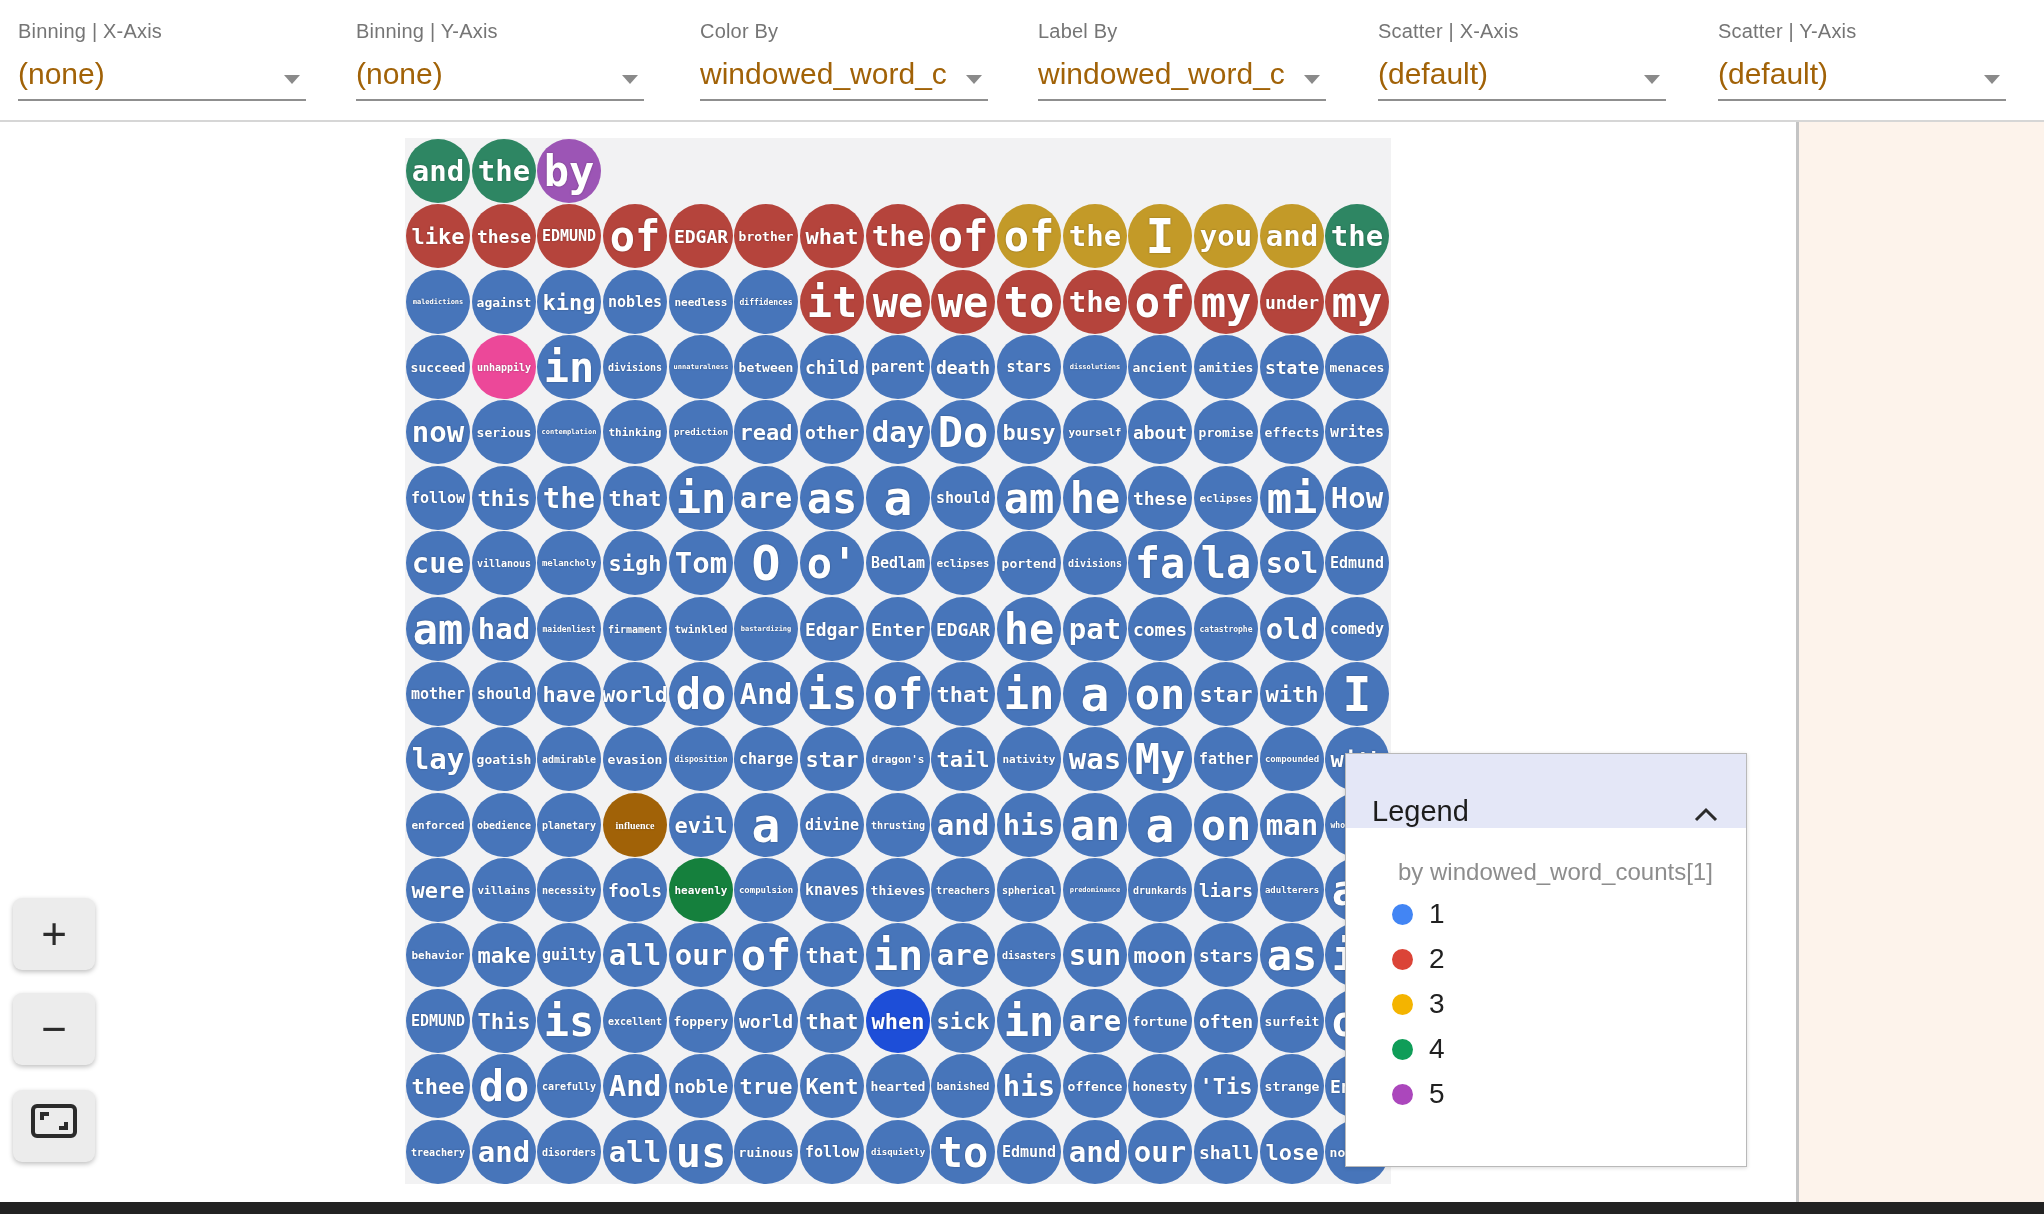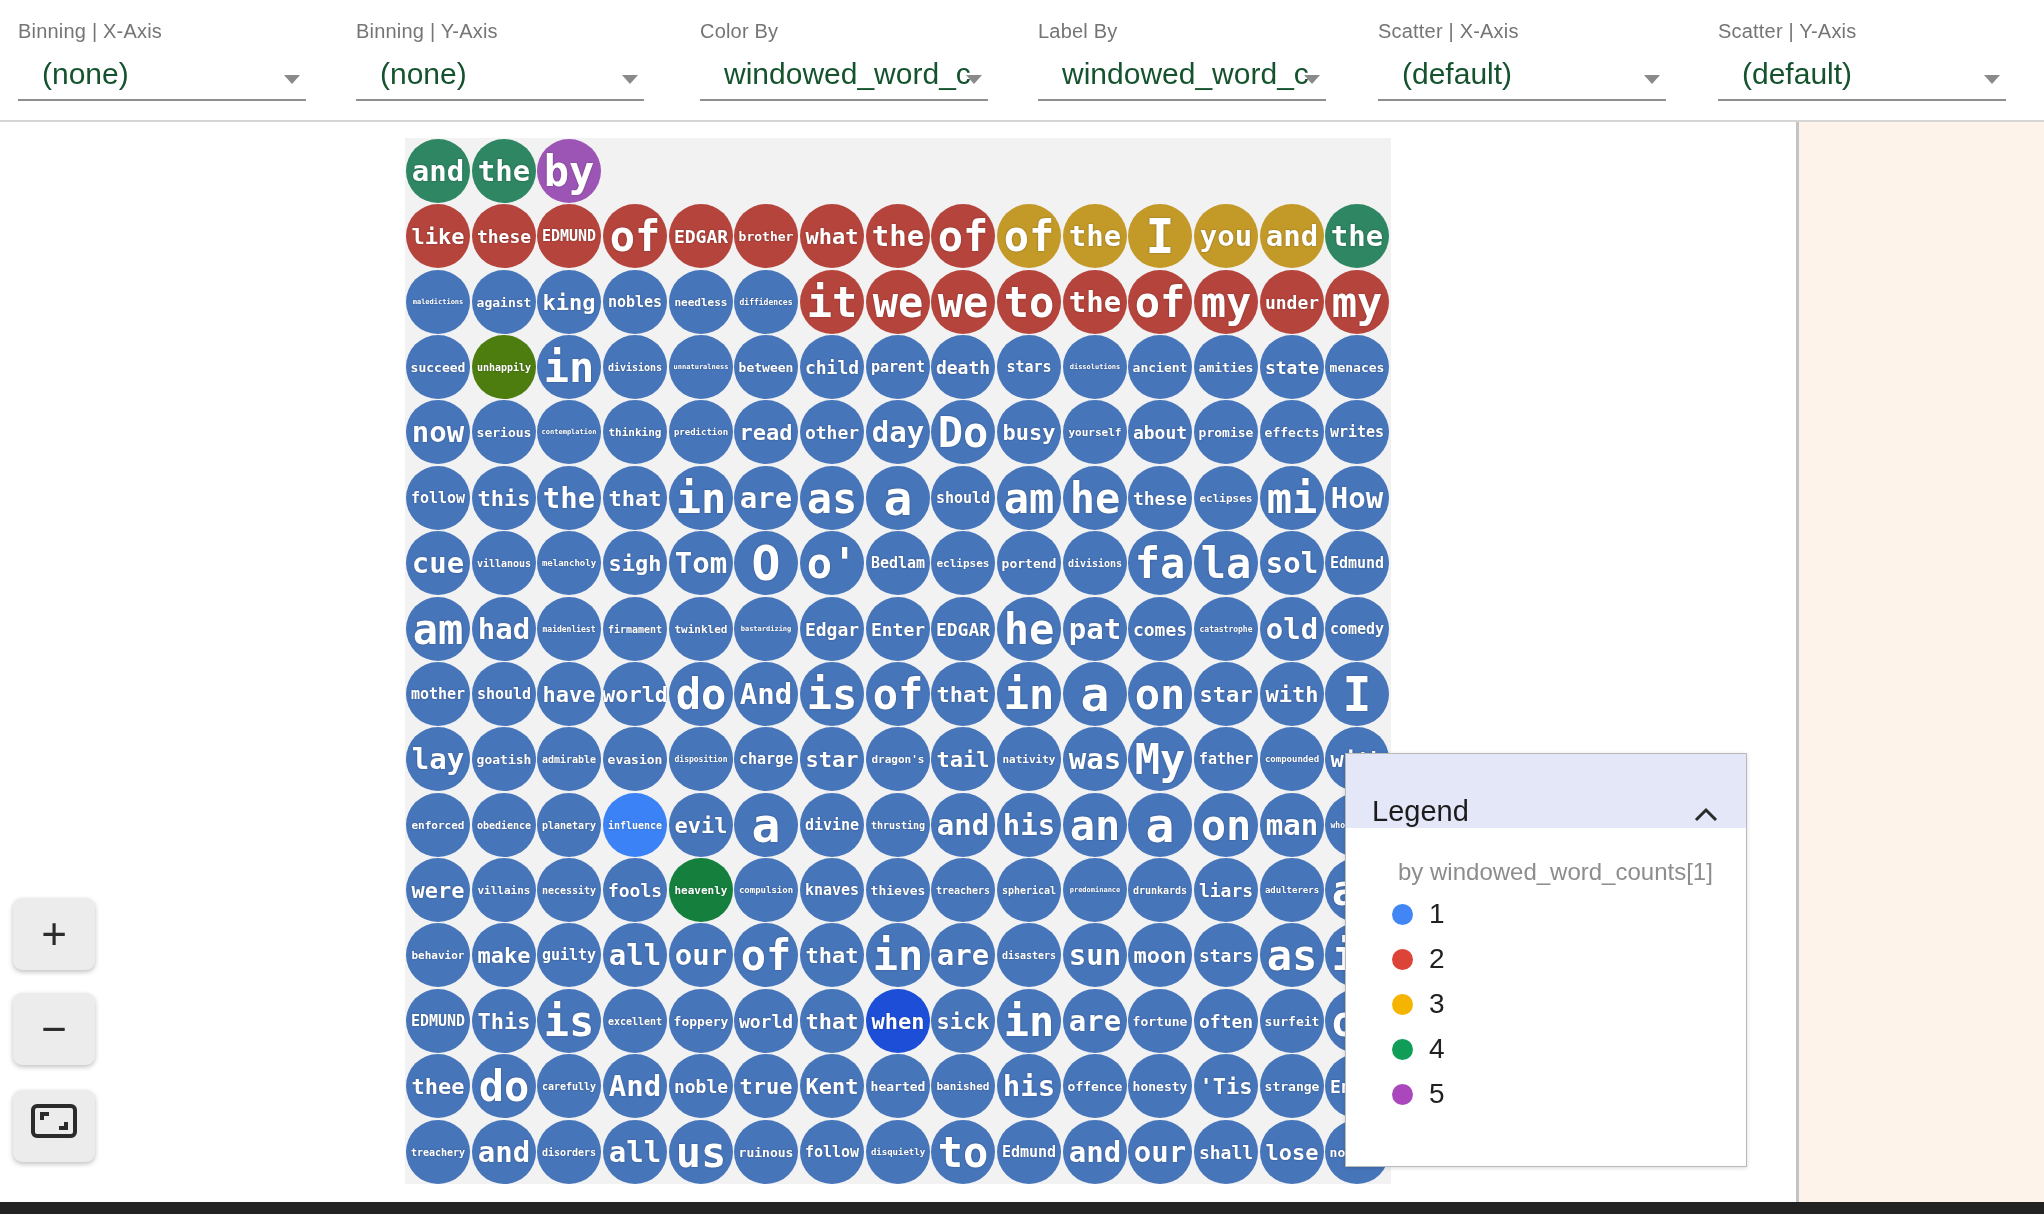--- a/index.html
+++ b/index.html
@@ -6,22 +6,22 @@
   html,body { width:2044px; height:1214px; overflow:hidden; background:#fff;
               font-family:"Liberation Sans", sans-serif; }
 
   
   .topbar { position:relative; width:2044px; height:122px; background:#fff;
             border-bottom:2px solid #d6d6d6; }
   .ctrl { position:absolute; top:20px; width:288px; height:90px; }
   .ctrl .lbl { font-size:20px; color:#757575; letter-spacing:.2px; }
   .ctrl .valrow { position:relative; margin-top:14px; height:44px;
                   border-bottom:2px solid #8f8f8f; }
-  .ctrl .val { display:inline-block; max-width:252px; font-size:30px; color:#14532d;
-               white-space:nowrap; overflow:hidden; vertical-align:top;margin-left:24px; }
+  .ctrl .val { display:inline-block; max-width:252px; font-size:30px; color:#a16207;
+               white-space:nowrap; overflow:hidden; vertical-align:top; }
   .ctrl .arrow { position:absolute; right:6px; top:18px; width:0; height:0;
                  border-left:8px solid transparent; border-right:8px solid transparent;
                  border-top:9px solid #8a8a8a; }
 
   
   .content { position:relative; width:2044px; height:1080px; background:#fff; }
   .gridbg { position:absolute; left:405px; top:16px; width:986px; height:1046px;
             background:#f2f2f3; }
   .bubble { position:absolute; width:64px; height:64px; border-radius:50%;
             display:flex; align-items:center; justify-content:center;
@@ -112,21 +112,21 @@
       <div class="bubble" style="left: 395px; top: 132px; background: rgb(181, 68, 60); font-size: 42px;">it</div>
       <div class="bubble" style="left: 461px; top: 132px; background: rgb(181, 68, 60); font-size: 42px;">we</div>
       <div class="bubble" style="left: 526px; top: 132px; background: rgb(181, 68, 60); font-size: 42px;">we</div>
       <div class="bubble" style="left: 592px; top: 132px; background: rgb(181, 68, 60); font-size: 42px;">to</div>
       <div class="bubble" style="left: 658px; top: 132px; background: rgb(181, 68, 60); font-size: 29px;">the</div>
       <div class="bubble" style="left: 723px; top: 132px; background: rgb(181, 68, 60); font-size: 42px;">of</div>
       <div class="bubble" style="left: 789px; top: 132px; background: rgb(181, 68, 60); font-size: 42px;">my</div>
       <div class="bubble" style="left: 855px; top: 132px; background: rgb(181, 68, 60); font-size: 18px;">under</div>
       <div class="bubble" style="left: 920px; top: 132px; background: rgb(181, 68, 60); font-size: 42px;">my</div>
       <div class="bubble" style="left: 1px; top: 197px; background: rgb(71, 117, 186); font-size: 13px;">succeed</div>
-      <div class="bubble" style="left: 67px; top: 197px; background: #4d7c0f; font-size: 10px;">unhappily</div>
+      <div class="bubble" style="left: 67px; top: 197px; background: #ec4899; font-size: 10px;">unhappily</div>
       <div class="bubble" style="left: 132px; top: 197px; background: rgb(71, 117, 186); font-size: 42px;">in</div>
       <div class="bubble" style="left: 198px; top: 197px; background: rgb(71, 117, 186); font-size: 10px;">divisions</div>
       <div class="bubble" style="left: 264px; top: 197px; background: rgb(71, 117, 186); font-size: 7px;">unnaturalness</div>
       <div class="bubble" style="left: 329px; top: 197px; background: rgb(71, 117, 186); font-size: 13px;">between</div>
       <div class="bubble" style="left: 395px; top: 197px; background: rgb(71, 117, 186); font-size: 18px;">child</div>
       <div class="bubble" style="left: 461px; top: 197px; background: rgb(71, 117, 186); font-size: 15px;">parent</div>
       <div class="bubble" style="left: 526px; top: 197px; background: rgb(71, 117, 186); font-size: 18px;">death</div>
       <div class="bubble" style="left: 592px; top: 197px; background: rgb(71, 117, 186); font-size: 15px;">stars</div>
       <div class="bubble" style="left: 658px; top: 197px; background: rgb(71, 117, 186); font-size: 7px;">dissolutions</div>
       <div class="bubble" style="left: 723px; top: 197px; background: rgb(71, 117, 186); font-size: 13px;">ancient</div>
@@ -219,21 +219,21 @@
       <div class="bubble" style="left: 526px; top: 589px; background: rgb(71, 117, 186); font-size: 22px;">tail</div>
       <div class="bubble" style="left: 592px; top: 589px; background: rgb(71, 117, 186); font-size: 11px;">nativity</div>
       <div class="bubble" style="left: 658px; top: 589px; background: rgb(71, 117, 186); font-size: 29px;">was</div>
       <div class="bubble" style="left: 723px; top: 589px; background: rgb(71, 117, 186); font-size: 42px;">My</div>
       <div class="bubble" style="left: 789px; top: 589px; background: rgb(71, 117, 186); font-size: 15px;">father</div>
       <div class="bubble" style="left: 855px; top: 589px; background: rgb(71, 117, 186); font-size: 9px;">compounded</div>
       <div class="bubble" style="left: 920px; top: 589px; background: rgb(71, 117, 186); font-size: 22px;">with</div>
       <div class="bubble" style="left: 1px; top: 655px; background: rgb(71, 117, 186); font-size: 11px;">enforced</div>
       <div class="bubble" style="left: 67px; top: 655px; background: rgb(71, 117, 186); font-size: 10px;">obedience</div>
       <div class="bubble" style="left: 132px; top: 655px; background: rgb(71, 117, 186); font-size: 10px;">planetary</div>
-      <div class="bubble" style="left: 198px; top: 655px; background: #3b82f6; font-size: 10px;">influence</div>
+      <div class="bubble" style="left: 198px; top: 655px; background: #a16207; font-size: 10px; font-family: Liberation Serif, serif;">influence</div>
       <div class="bubble" style="left: 264px; top: 655px; background: rgb(71, 117, 186); font-size: 22px;">evil</div>
       <div class="bubble" style="left: 329px; top: 655px; background: rgb(71, 117, 186); font-size: 48px;">a</div>
       <div class="bubble" style="left: 395px; top: 655px; background: rgb(71, 117, 186); font-size: 15px;">divine</div>
       <div class="bubble" style="left: 461px; top: 655px; background: rgb(71, 117, 186); font-size: 10px;">thrusting</div>
       <div class="bubble" style="left: 526px; top: 655px; background: rgb(71, 117, 186); font-size: 29px;">and</div>
       <div class="bubble" style="left: 592px; top: 655px; background: rgb(71, 117, 186); font-size: 29px;">his</div>
       <div class="bubble" style="left: 658px; top: 655px; background: rgb(71, 117, 186); font-size: 42px;">an</div>
       <div class="bubble" style="left: 723px; top: 655px; background: rgb(71, 117, 186); font-size: 48px;">a</div>
       <div class="bubble" style="left: 789px; top: 655px; background: rgb(71, 117, 186); font-size: 42px;">on</div>
       <div class="bubble" style="left: 855px; top: 655px; background: rgb(71, 117, 186); font-size: 29px;">man</div>

